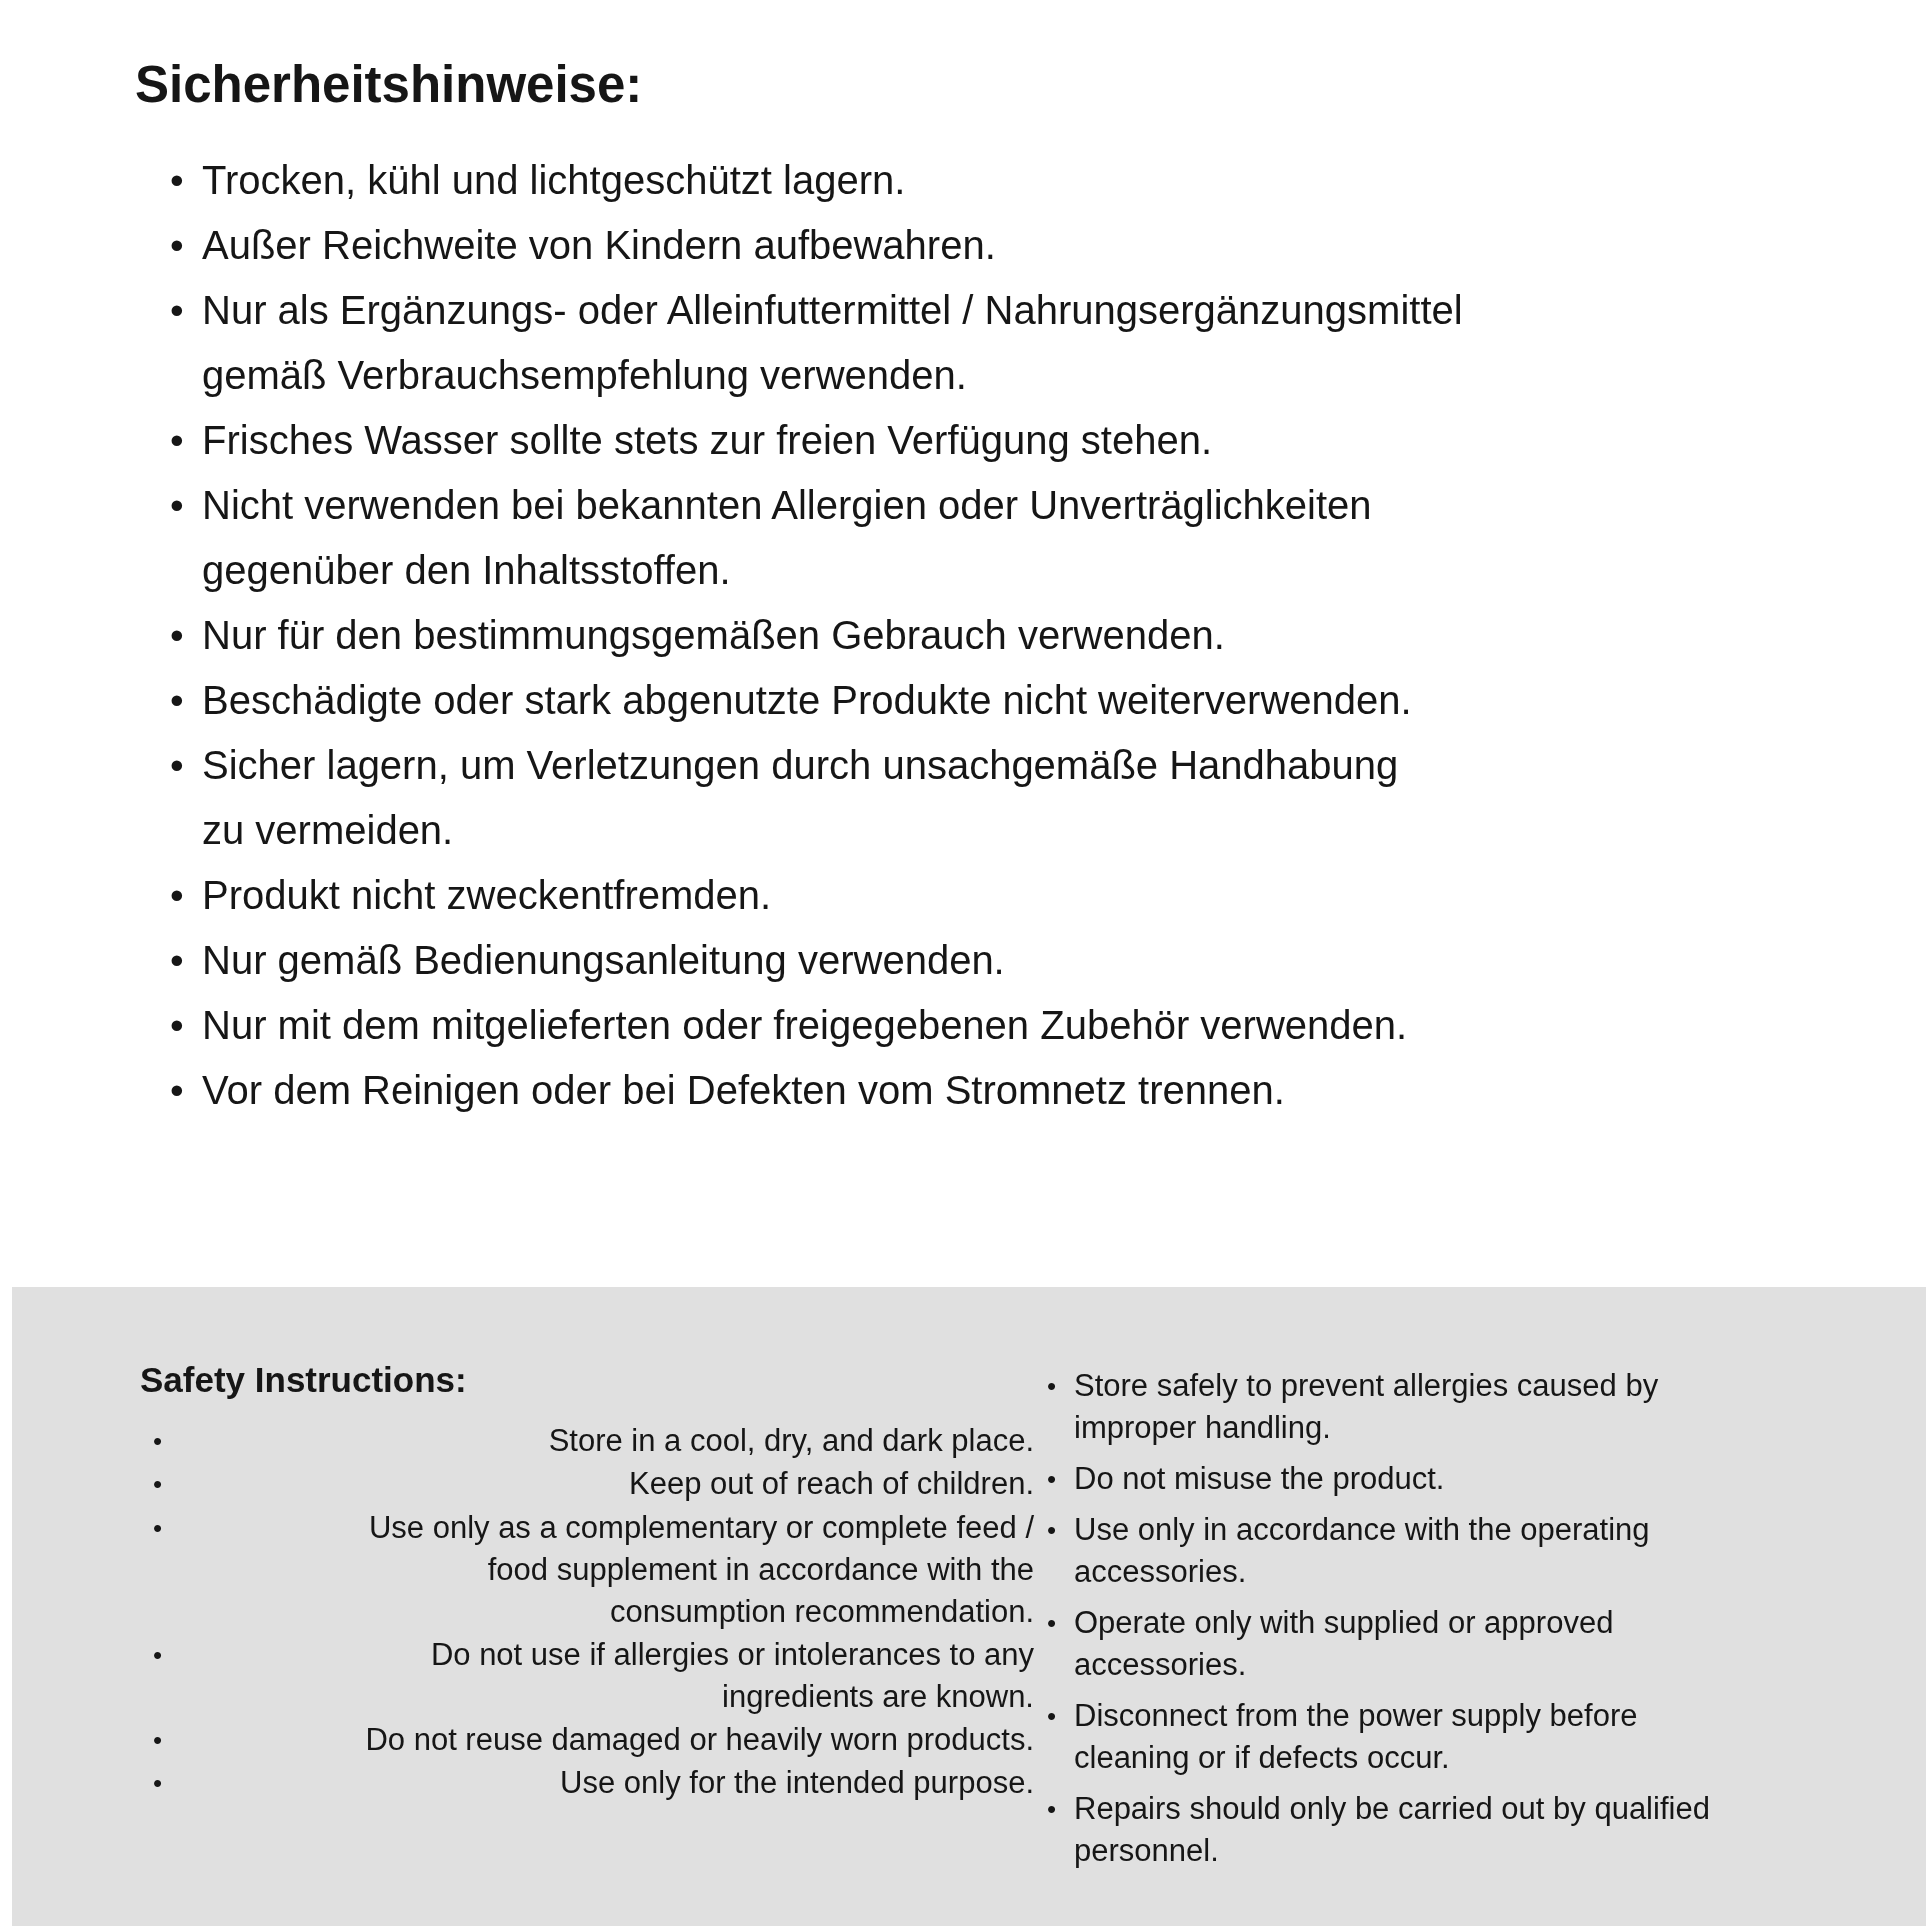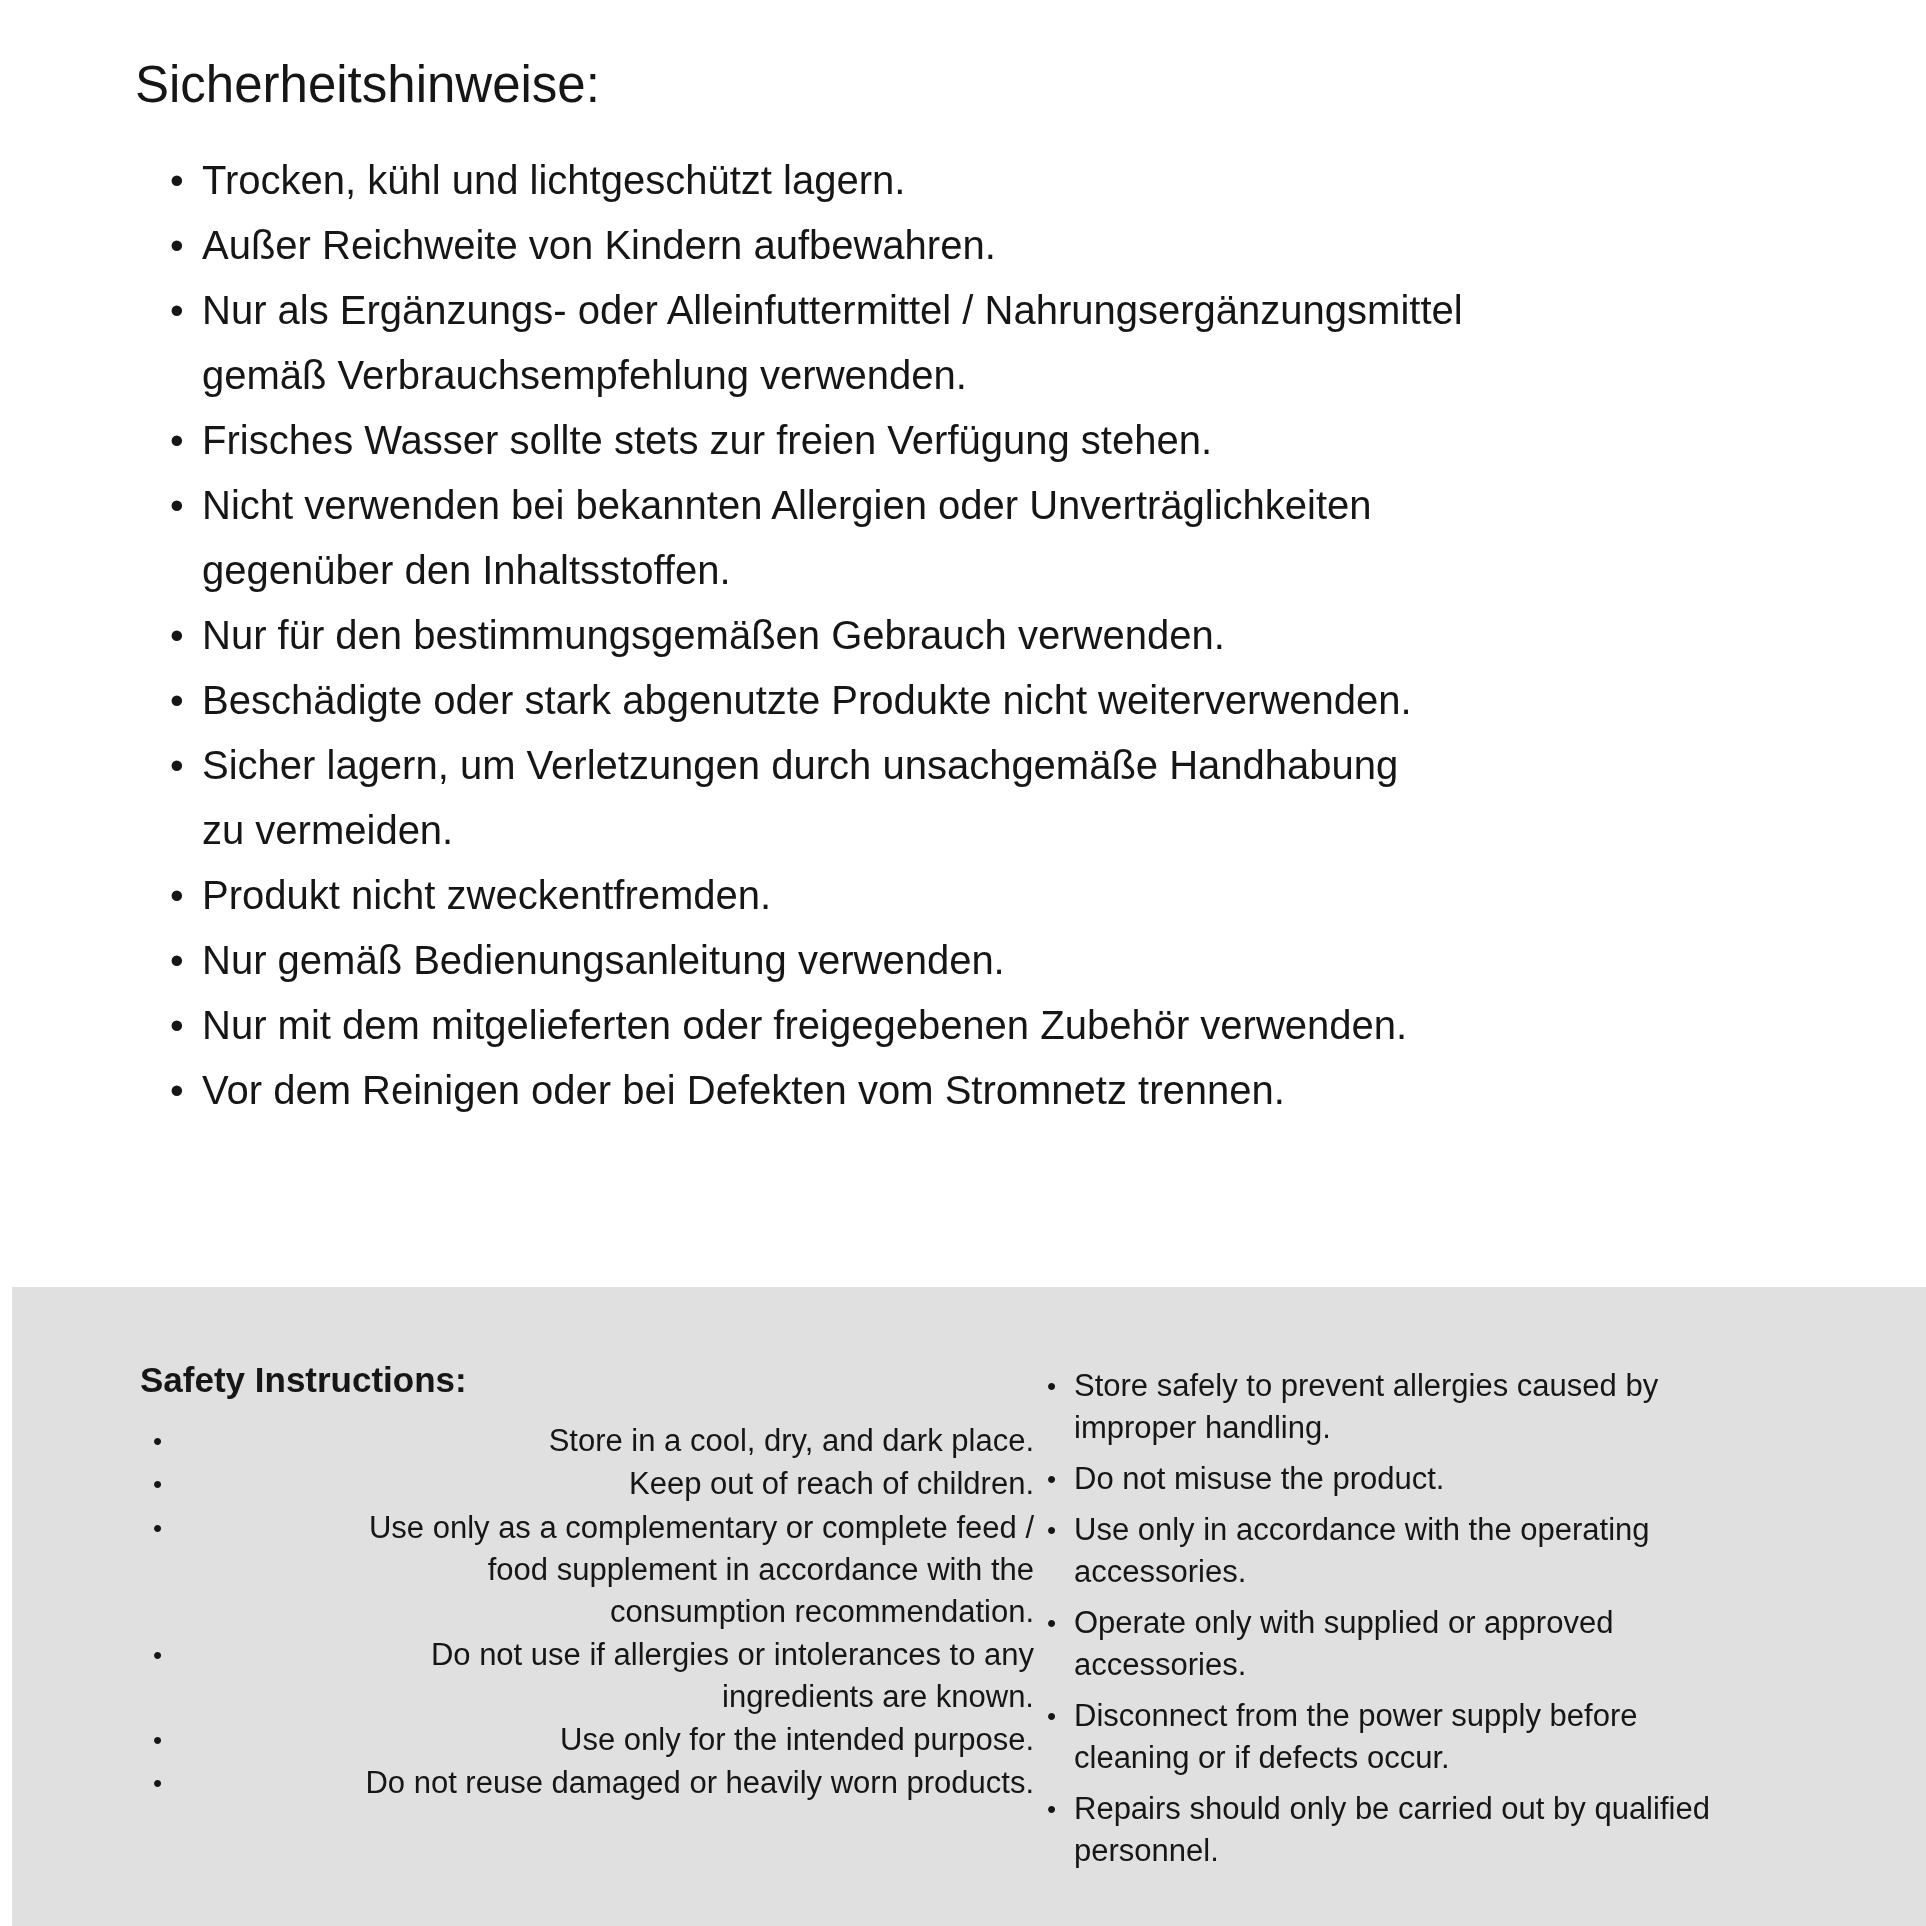--- a/index.html
+++ b/index.html
@@ -16,21 +16,21 @@
   
   .de {
     position: absolute;
     left: 135px;
     top: 56px;
     width: 1669px;
   }
   .de h1 {
     margin: 0 0 33px 0;
     font-size: 51px;
-    font-weight: 400;
+    font-weight: 700;
     line-height: 1.15;
     letter-spacing: 0px;
   }
   .de ul {
     list-style: none;
     margin: 0;
     padding: 0;
     font-size: 40px;
     line-height: 65px;
   }
@@ -119,22 +119,22 @@
     <div class="col-left">
       <h2>Safety Instructions:</h2>
       <ul>
         <li>Store in a cool, dry, and dark place.</li>
         <li>Keep out of reach of children.</li>
         <li>Use only as a complementary or complete feed /
 food supplement in accordance with the
 consumption recommendation.</li>
         <li>Do not use if allergies or intolerances to any
 ingredients are known.</li>
+        <li>Do not reuse damaged or heavily worn products.</li>
         <li>Use only for the intended purpose.</li>
-        <li>Do not reuse damaged or heavily worn products.</li>
       </ul>
     </div>
     <div class="col-right">
       <ul>
         <li>Store safely to prevent allergies caused by
 improper handling.</li>
         <li>Do not misuse the product.</li>
         <li>Use only in accordance with the operating
 accessories.</li>
         <li>Operate only with supplied or approved

